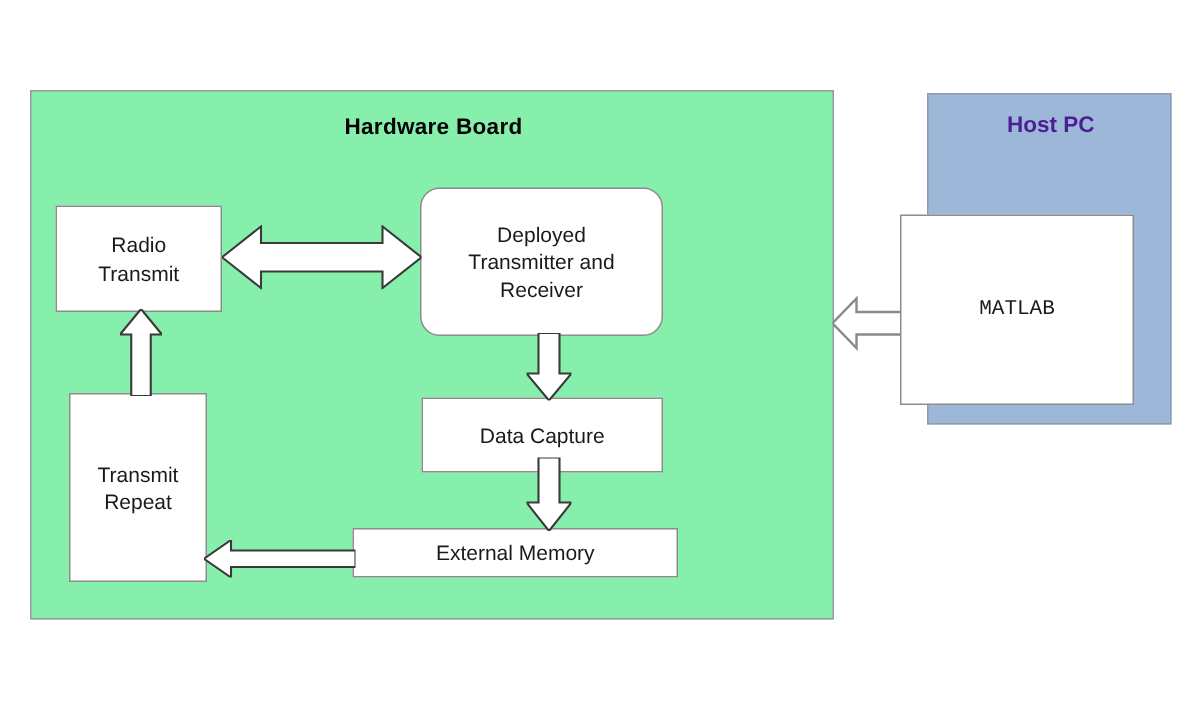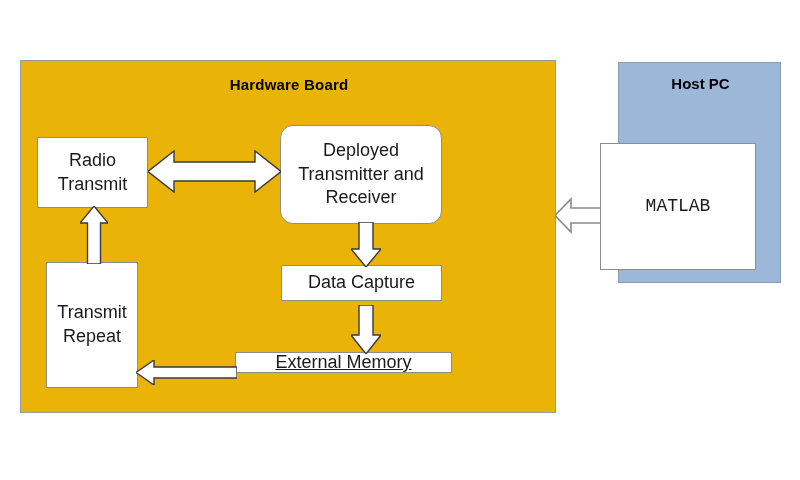--- a/index.html
+++ b/index.html
@@ -21,21 +21,21 @@
     width: 800px;
     height: 480px;
   }
 
   .abs { position: absolute; box-sizing: border-box; }
 
   
   #board {
     left: 20px; top: 60px;
     width: 536px; height: 353px;
-    background: #eab308;
+    background: #86efac;
     border: 1px solid #9a9a9a;
   }
   #board-title {
     position: absolute;
     left: 0; top: 15px;
     width: 536px;
     text-align: center;
     font-size: 15px;
     font-weight: bold;
     color: #000000;
@@ -45,29 +45,29 @@
   
   .wbox {
     position: absolute;
     background: #ffffff;
     border: 1px solid #8c8c8c;
     display: flex;
     align-items: center;
     justify-content: center;
     text-align: center;
     color: #1a1a1a;
-    font-size: 18px;
+    font-size: 14px;
     line-height: 1.32;
     box-sizing: border-box;
   }
 
   #box-radio        { left: 37px;  top: 137px; width: 111px; height: 71px; }
   #box-deployed     { left: 280px; top: 125px; width: 162px; height: 99px; border-radius: 13px; }
-  #box-capture      { left: 281px; top: 265px; width: 161px; height: 36px; }
-  #box-extmem       { left: 235px; top: 352px; width: 217px; height: 21px; text-decoration: underline; }
+  #box-capture      { left: 281px; top: 265px; width: 161px; height: 50px; }
+  #box-extmem       { left: 235px; top: 352px; width: 217px; height: 33px; }
   #box-transmit     { left: 46px;  top: 262px; width: 92px;  height: 126px; }
 
   
   .arrow { position: absolute; }
   .arrow svg { display: block; }
 
   #arrow-radio-deployed { left: 148px; top: 150px; width: 133px; height: 43px; }
   #arrow-transmit-radio { left: 80px;  top: 206px; width: 28px;  height: 58px; }
   #arrow-deployed-capture { left: 351px; top: 222px; width: 30px; height: 45px; }
   #arrow-capture-extmem   { left: 351px; top: 305px; width: 30px; height: 49px; }
@@ -83,21 +83,21 @@
     background: #9DB7D9;
     border: 1px solid #8c9bb3;
   }
   #host-pc-title {
     position: absolute;
     left: 0; top: 12px;
     width: 163px;
     text-align: center;
     font-size: 15px;
     font-weight: bold;
-    color: #000000;
+    color: #4c1d95;
   }
   #box-matlab {
     left: 600px; top: 143px;
     width: 156px; height: 127px; font-family: Liberation Mono, monospace;
   }
 </style>
 </head>
 <body>
 
 <div id="canvas">

